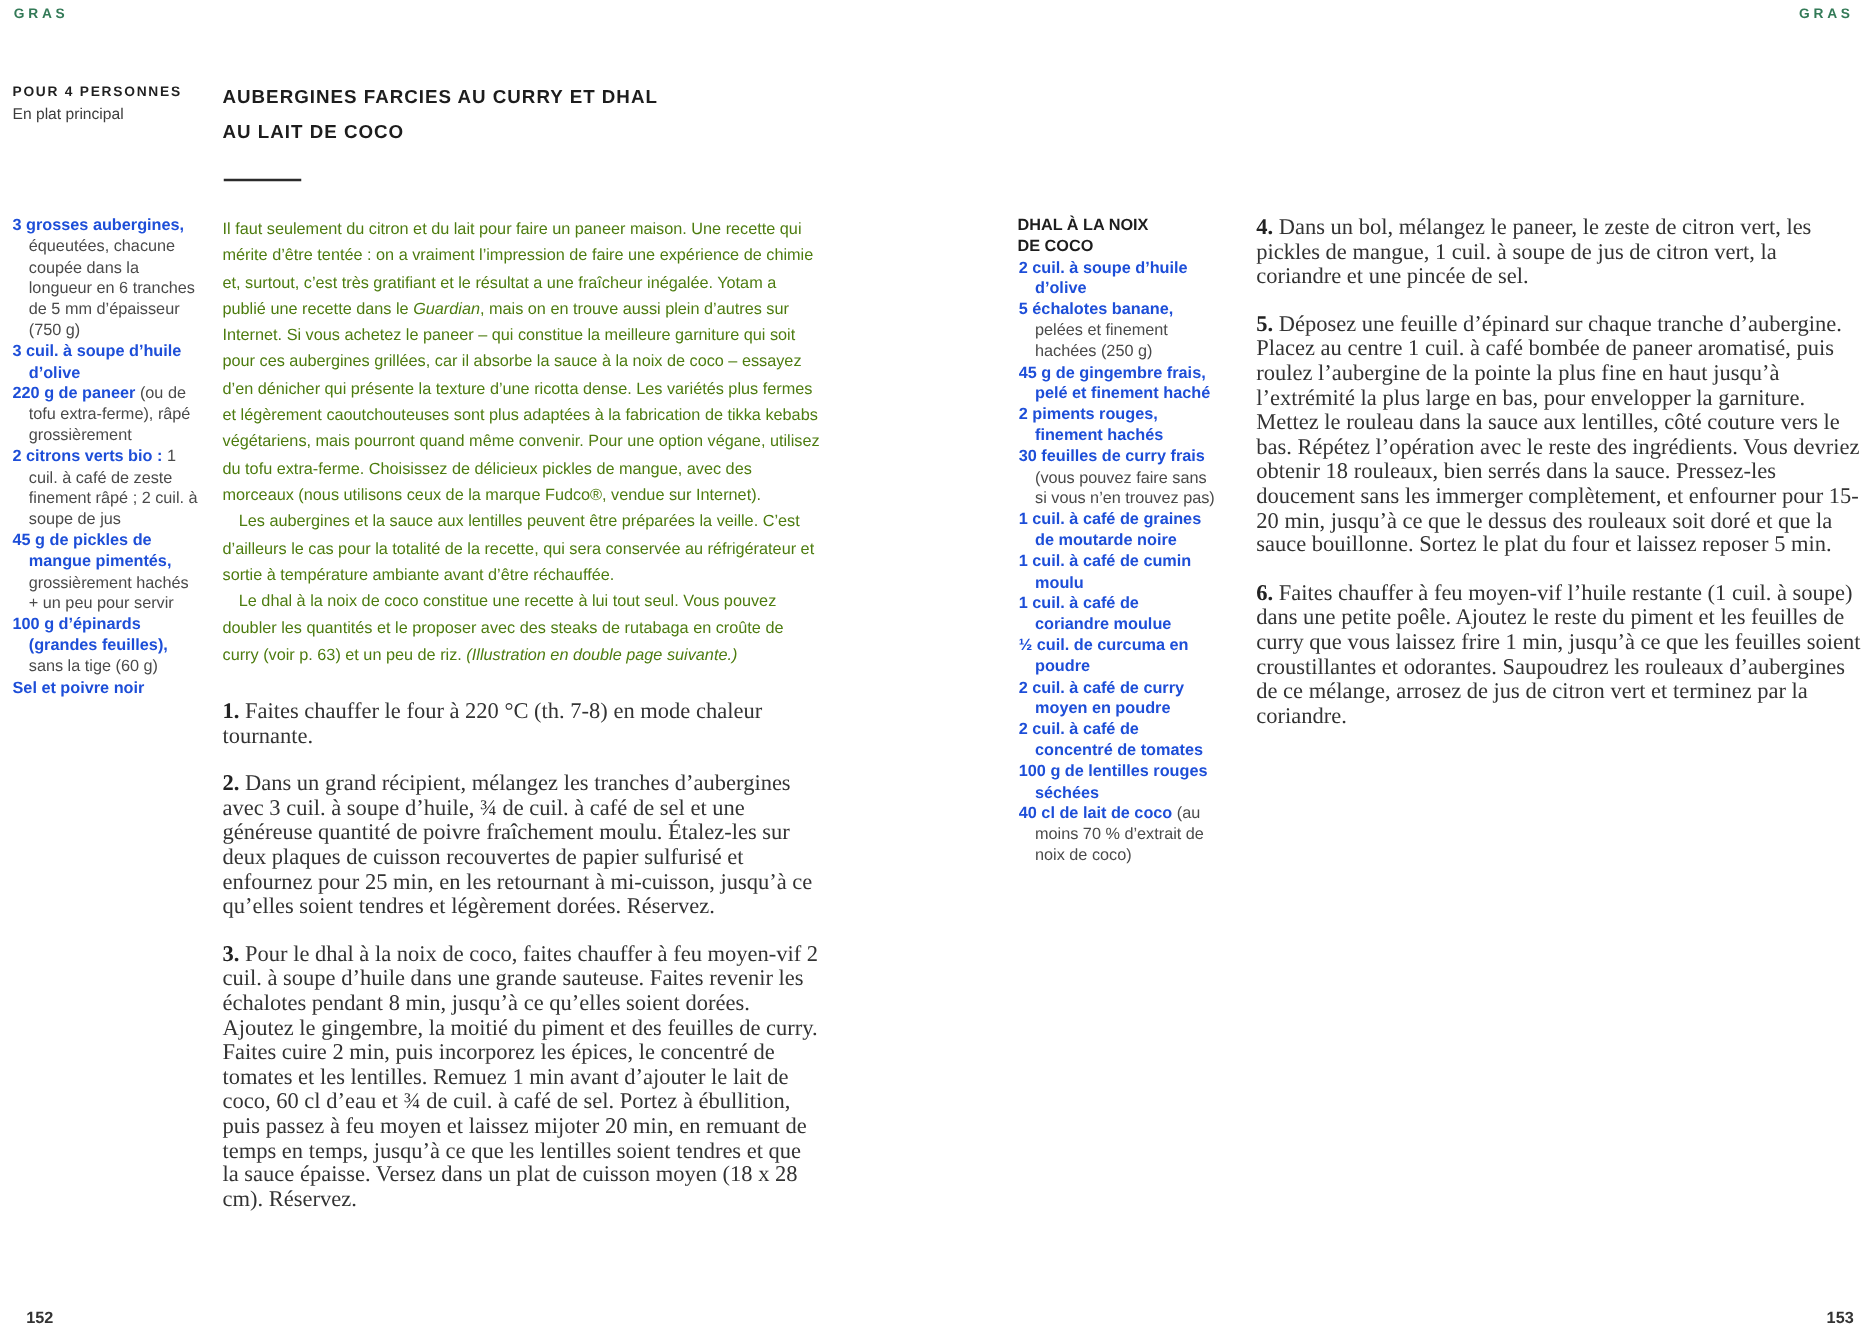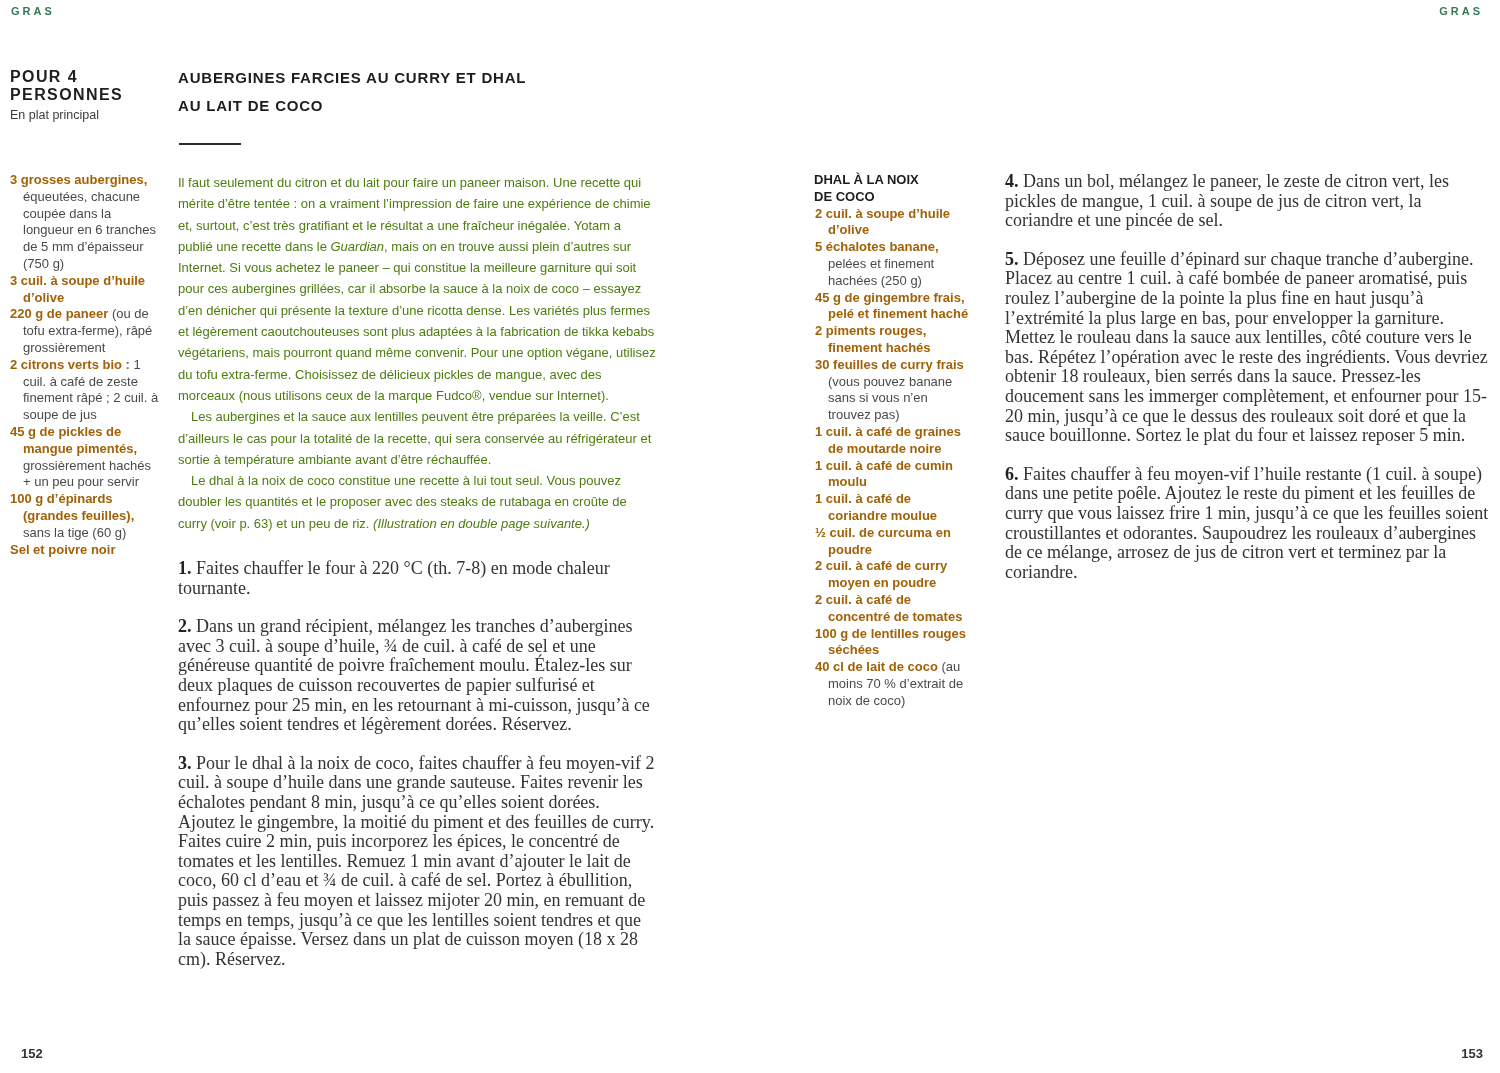--- a/index.html
+++ b/index.html
@@ -8,35 +8,35 @@
     font-family:"Liberation Sans", sans-serif;color:#3c3c3c;
     -webkit-font-smoothing:antialiased;
   }
   .runhead{
     position:absolute;top:5px;font-size:11px;font-weight:700;
     letter-spacing:3px;color:#337a57;
   }
   #runhead-left{left:11px;}
   #runhead-right{right:17px;}
   .serves-block{position:absolute;left:10px;top:68px;width:160px;}
-  .serves{font-size:16px;font-weight:700;letter-spacing:1.4px;color:#1f1f1f;}
+  .serves{font-size:11px;font-weight:700;letter-spacing:1.4px;color:#1f1f1f;}
   .course{font-size:12.5px;color:#3c3c3c;margin-top:4px;}
   .main-title{
     position:absolute;left:178px;top:64px;width:540px;
     font-size:15px;font-weight:700;letter-spacing:0.8px;line-height:28px;color:#1d1d1d;
   }
   .title-rule{
     position:absolute;left:179px;top:143px;width:62px;height:0;
     border-top:2px solid #2b2b2b;
   }
   .ing-col{position:absolute;font-size:13px;line-height:16.8px;}
   #ing-left{left:10px;top:172px;width:150px;}
   #ing-right{left:815px;top:172px;width:158px;}
   .ing-item{padding-left:13px;text-indent:-13px;margin:0;}
-  .ing-item b{color:#a16207;font-weight:700;}
+  .ing-item b{color:#1d4ed8;font-weight:700;}
   .ing-item span{color:#4a4a4a;}
   .sub-title{font-weight:700;color:#1d1d1d;padding-left:12px;text-indent:-13px;}
   .main-col{position:absolute;left:178px;top:172px;width:478px;}
   .intro-p{margin:0;font-size:13px;line-height:21.3px;color:#4d7c0f;}
   .intro-p:not(:first-of-type){text-indent:13px;}
   .step{
     font-family:"Liberation Serif", serif;font-size:18px;line-height:19.6px;
     color:#333333;margin:19px 0 0 0;
   }
   .main-col .step:first-of-type{margin-top:25px;}
@@ -107,21 +107,21 @@
   <div>
 
       <p class="ing-item"><b>2 cuil. à soupe d’huile d’olive</b> </p>
 
       <p class="ing-item"><b>5 échalotes banane,</b> <span>pelées et finement hachées (250 g)</span></p>
 
       <p class="ing-item"><b>45 g de gingembre frais, pelé et finement haché</b> </p>
 
       <p class="ing-item"><b>2 piments rouges, finement hachés</b> </p>
 
-      <p class="ing-item"><b>30 feuilles de curry frais</b> <span>(vous pouvez banane sans si vous n’en trouvez pas)</span></p>
+      <p class="ing-item"><b>30 feuilles de curry frais</b> <span>(vous pouvez faire sans si vous n’en trouvez pas)</span></p>
 
       <p class="ing-item"><b>1 cuil. à café de graines de moutarde noire</b> </p>
 
       <p class="ing-item"><b>1 cuil. à café de cumin moulu</b> </p>
 
       <p class="ing-item"><b>1 cuil. à café de coriandre moulue</b> </p>
 
       <p class="ing-item"><b>½ cuil. de curcuma en poudre</b> </p>
 
       <p class="ing-item"><b>2 cuil. à café de curry moyen en poudre</b> </p>

